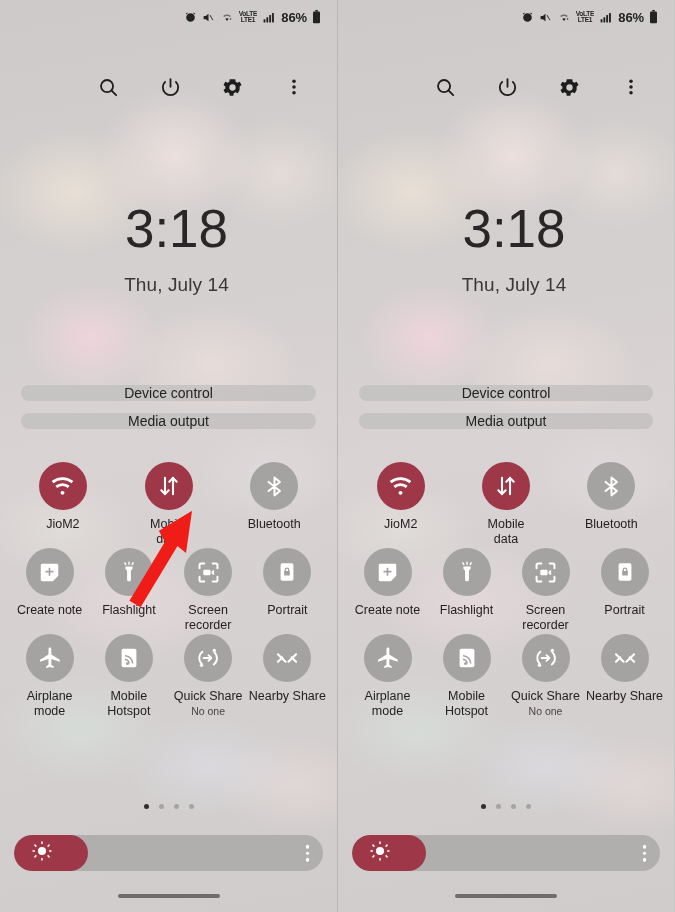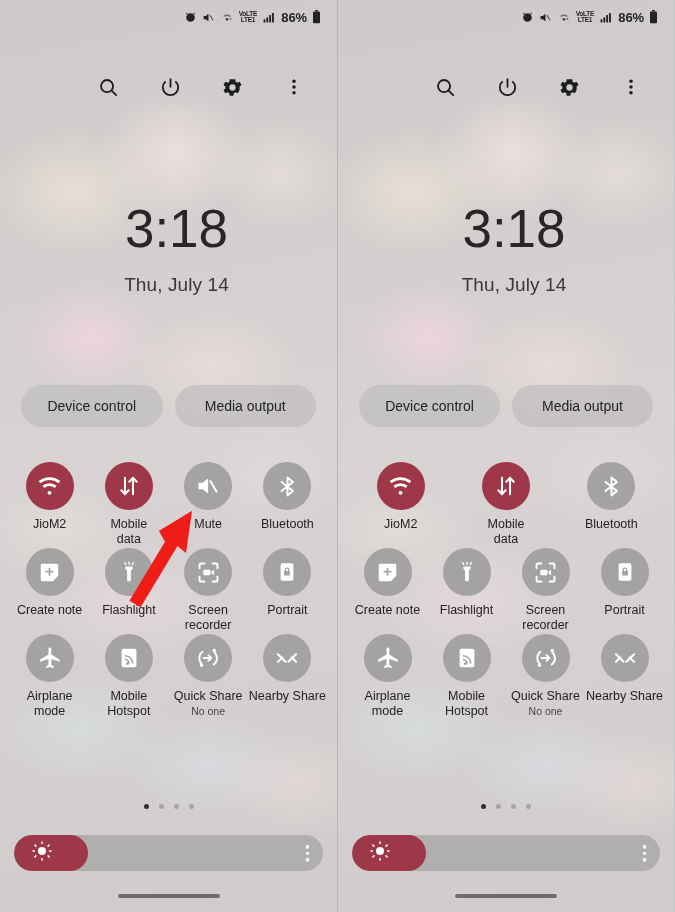--- a/index.html
+++ b/index.html
@@ -68,21 +68,21 @@
     letter-spacing: 0px; line-height: 62px;
   }
   .clock-date {
     font-size: 19px; font-weight: 400; color: #3b3638;
     margin-top: 14px; letter-spacing: .1px;
   }
 
   
   .pills {
     position: absolute; top: 385px; left: 21px; right: 21px;
-    display: flex; gap: 12px;
+    display: flex; gap: 12px; flex-direction: column;
   }
   .pill {
     flex: 1; height: 42px; border-radius: 21px;
     background: rgba(188,185,185,.62);
     display: flex; align-items: center; justify-content: center;
     font-size: 14px; color: #222; cursor: pointer;
     border: none; font-family: inherit;
   }
 
   
@@ -257,29 +257,20 @@
           <div class="qs-item">
             <div class="qs-circle on">
               <svg width="26" height="26" viewBox="0 0 24 24" fill="none" stroke="#fff" stroke-width="1.9" stroke-linecap="round" stroke-linejoin="round">
                 <path d="M8.3 4.5v15"></path>
                 <path d="M4.9 15.9l3.4 3.6 3.4-3.6"></path>
                 <path d="M15.7 19.5v-15"></path>
                 <path d="M12.3 8.1l3.4-3.6 3.4 3.6"></path>
               </svg>
             </div>
             <div class="qs-label">Mobile<br>data</div>
-          </div>
-          <div class="qs-item">
-            <div class="qs-circle">
-              <svg width="26" height="26" viewBox="0 0 24 24" fill="#fff">
-                <path d="M3.2 9.1v5.8h3.9l5 4V5.1l-5 4z"></path>
-                <path d="M14.6 6.4l6.4 11-1.5.9-6.4-11z"></path>
-              </svg>
-            </div>
-            <div class="qs-label">Mute</div>
           </div>
           <div class="qs-item">
             <div class="qs-circle">
               <svg width="25" height="25" viewBox="0 0 24 24" fill="none" stroke="#fff" stroke-width="1.9" stroke-linecap="round" stroke-linejoin="round">
                 <path d="M6.3 7.6L17.2 16.4 12 20.6V3.4l5.2 4.2L6.3 16.4"></path>
               </svg>
             </div>
             <div class="qs-label">Bluetooth</div>
           </div>
         </div>

